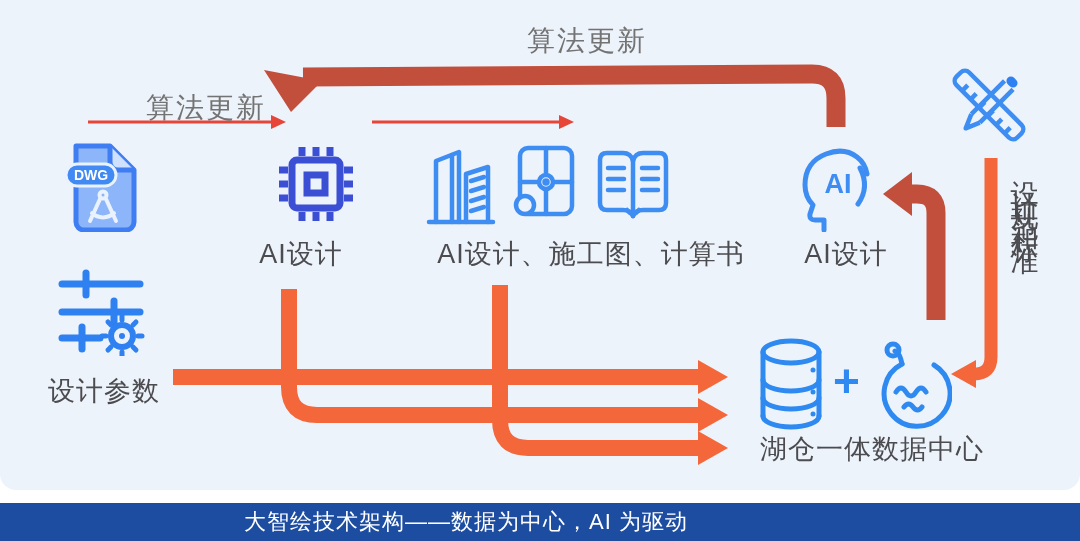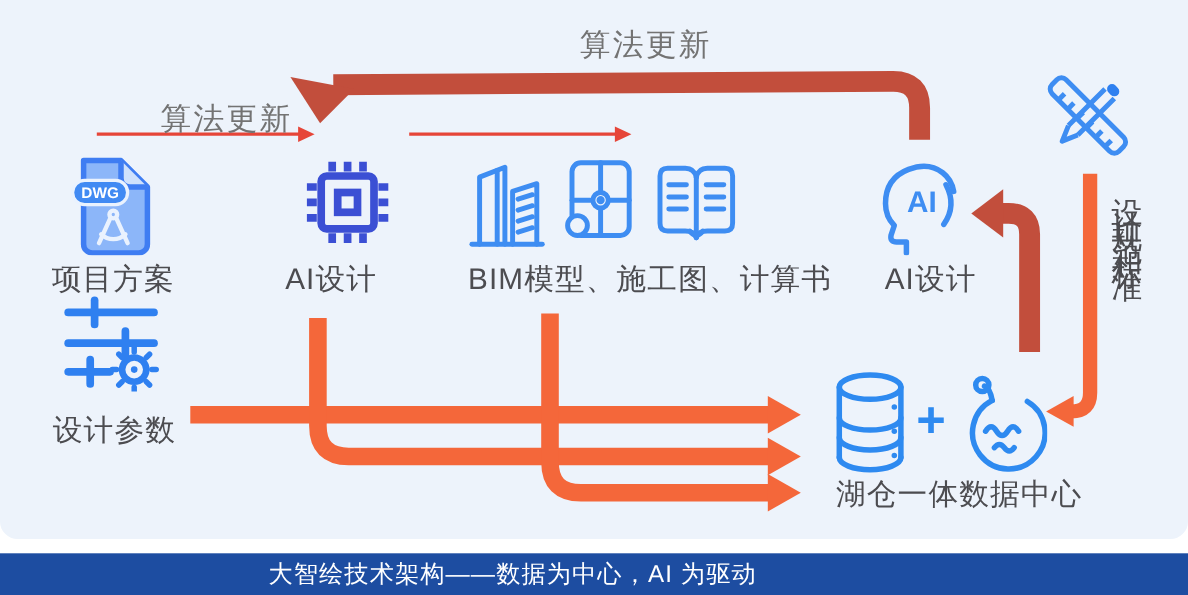--- a/index.html
+++ b/index.html
@@ -73,21 +73,20 @@
     <path d="M46 6 v16 a8 8 0 0 0 8 8 h16" fill="#cfe1fc" stroke="#3f7df2" stroke-width="5" stroke-linejoin="round"></path>
     <rect x="2" y="24" width="50" height="22" rx="11" fill="#418af3" stroke="#eaf2fe" stroke-width="3"></rect>
     <text x="27" y="40" text-anchor="middle" font-size="14" font-weight="bold" fill="#ffffff">DWG</text>
     <g stroke="#eaf2fe" stroke-width="4" fill="none" stroke-linecap="round">
       <circle cx="39" cy="55" r="3.5"></circle>
       <path d="M36 59 L26 81"></path>
         <path d="M42 59 L52 81"></path>
       <path d="M28 73 a16 16 0 0 0 22 0"></path>
     </g>
   </svg>
-  <div class="lbl" style="left:103px;top:236px;">项目方案</div>
 
   <svg class="icon" style="left:56px;top:268px;" width="90" height="88" viewBox="0 0 90 88">
     <g stroke="#2f80f0" stroke-width="7" stroke-linecap="round" fill="none">
       <path d="M6 16 H84"></path>
         <path d="M30 5 V27"></path>
       <path d="M6 44 H84"></path>
         <path d="M58 33 V55"></path>
       <path d="M6 70 H44"></path>
         <path d="M26 59 V81"></path>
     </g>
@@ -159,21 +158,21 @@
       <path d="M39 13 V68"></path>
       <path d="M33 62 Q39 70 45 62"></path>
       <path d="M14 20 H30"></path>
         <path d="M14 31 H30"></path>
         <path d="M14 42 H30"></path>
       <path d="M48 20 H64"></path>
         <path d="M48 31 H64"></path>
         <path d="M48 42 H64"></path>
     </g>
   </svg>
-  <div class="lbl" style="left:591px;top:236px;">BIM模型、施工图、计算书</div>
+  <div class="lbl" style="left:591px;top:236px;">AI设计、施工图、计算书</div>
 
   <svg class="icon" style="left:796px;top:144px;" width="82" height="88" viewBox="0 0 82 88">
     <g stroke="#3e8df2" stroke-width="5" fill="none" stroke-linecap="round" stroke-linejoin="round">
       <path d="M28 86 V76 H19 Q13 76 14 70 L17 61 Q9 53 9 41 Q9 18 30 10 Q48 3 61 13 Q69 19 71 30"></path>
       <path d="M64 24 Q74 43 62 60"></path>
     </g>
     <text x="42" y="49" text-anchor="middle" font-size="27" font-weight="bold" fill="#3e8df2">AI</text>
   </svg>
   <div class="lbl" style="left:846px;top:236px;">AI设计</div>
 

